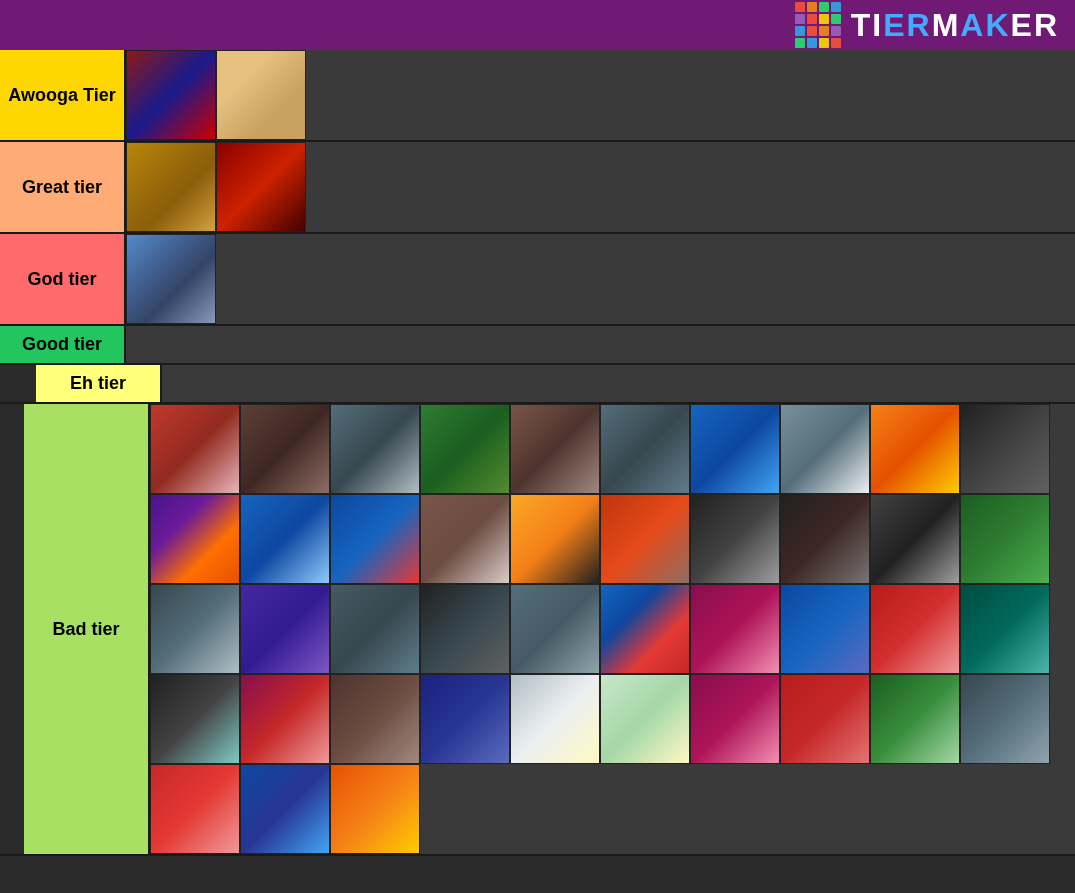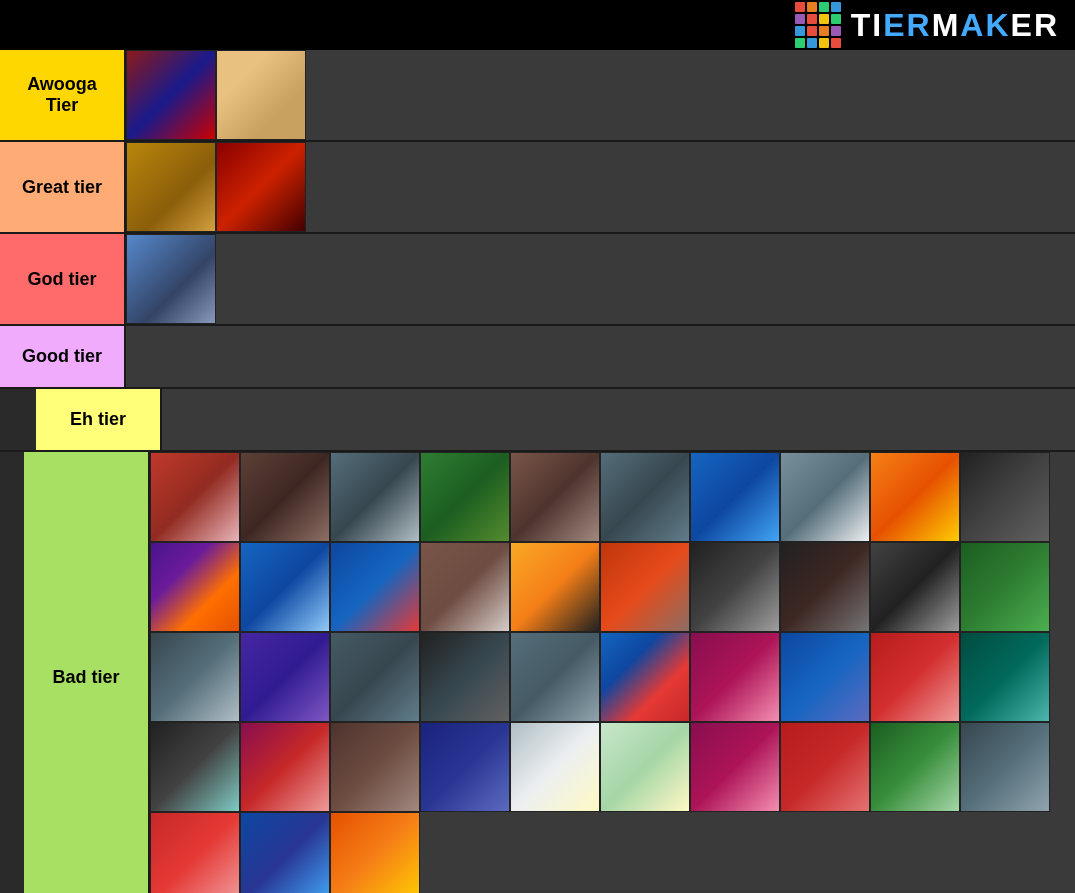--- a/index.html
+++ b/index.html
@@ -13,21 +13,21 @@
     .tier-label {
       width: 126px;
       min-width: 126px;
       display: flex;
       align-items: center;
       justify-content: center;
       font-size: 18px;
       font-weight: bold;
       color: #000;
       text-align: center;
-      padding: 20px;
+      padding: 8px;
       border-right: 2px solid #1a1a1a;
     }
 
     .tier-content {
       flex: 1;
       display: flex;
       flex-wrap: wrap;
       align-content: flex-start;
       background: #3a3a3a;
     }
@@ -41,21 +41,21 @@
       background-position: center;
       border: 1px solid #222;
     }
 
     
     .header {
       display: flex;
       justify-content: flex-end;
       align-items: center;
       padding: 8px 16px;
-      background: #000000;
+      background: #701a75;
       height: 50px;
     }
 
     .tiermaker-logo {
       display: flex;
       align-items: center;
       gap: 10px;
     }
 
     .logo-grid {
@@ -80,21 +80,21 @@
     }
 
     .tier-row-wrapper {
       display: flex;
       border-bottom: 2px solid #1a1a1a;
     }
 
     .awooga-bg { background-color: #ffd700; }
     .god-bg { background-color: #ff6b6b; }
     .great-bg { background-color: #ffab76; }
-    .good-bg { background-color: #f0abfc; }
+    .good-bg { background-color: #22c55e; }
     .eh-bg { background-color: #ffff7a; margin-left: 36px; }
     .bad-bg { background-color: #a8e063; margin-left: 24px; }
   </style>
 </head>
 <body>
 
 <div class="header">
   <div class="tiermaker-logo">
     <div class="logo-grid">
       <div class="logo-dot" style="background:#e74c3c;"></div>

